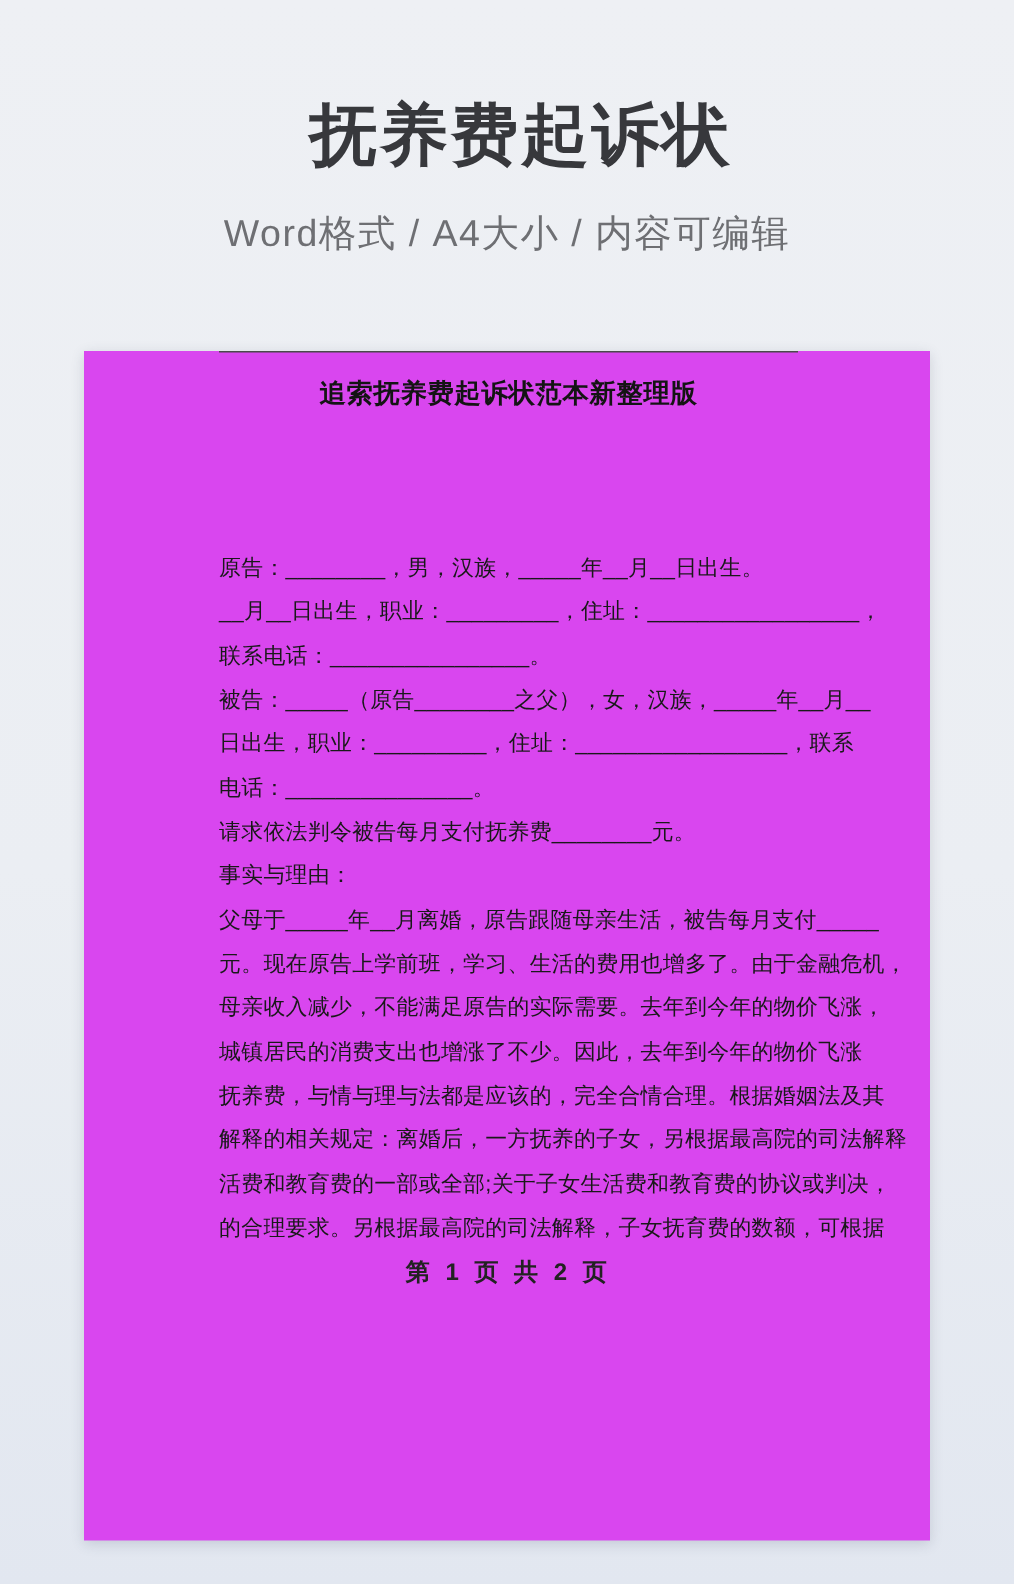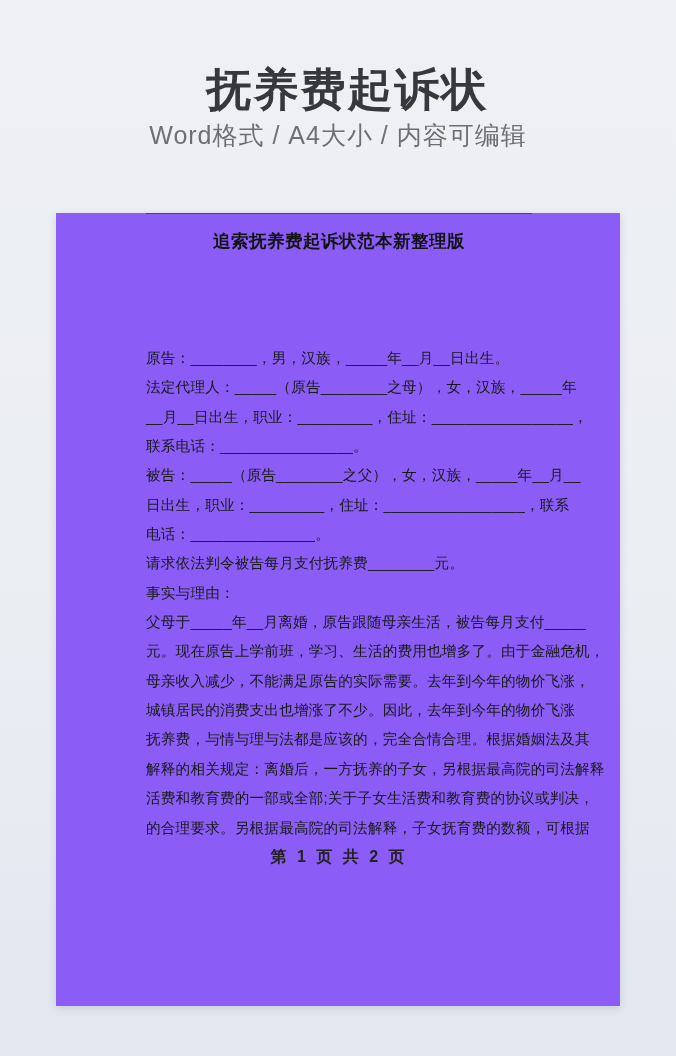--- a/index.html
+++ b/index.html
@@ -15,32 +15,32 @@
   }
   .hero-title {
     font-size: 45px;
     line-height: 52px;
     font-weight: 800;
     letter-spacing: 2px;
     color: #37383c;
     margin-left: 19px;
   }
   .hero-subtitle {
-    margin-top: 3px;
+    margin-top: 24px;
     font-size: 25px;
     line-height: 32px;
     font-weight: 400;
     letter-spacing: 1px;
     color: #6e6f73;
   }
   .doc-page {
     width: 564px;
     height: 793px;
     margin: 28px auto 0;
-    background: #8b5cf6;
+    background: #d946ef;
     box-shadow: 0 2px 8px rgba(60, 70, 95, 0.18);
     padding: 0 32px 0 34px;
     position: relative;
   }
   .doc-inner {
     width: 100%;
     height: 100%;
     padding: 0 56px;
   }
   .doc-rule {
@@ -83,21 +83,20 @@
   <div class="hero-title">抚养费起诉状</div>
   <div class="hero-subtitle">Word格式 / A4大小 / 内容可编辑</div>
 </div>
 
 <div class="doc-page">
   <div class="doc-inner">
     <hr class="doc-rule">
     <div class="doc-title">追索抚养费起诉状范本新整理版</div>
     <div class="doc-body">
       <div class="doc-line">原告：________，男，汉族，_____年__月__日出生。</div>
-      <div class="doc-line">法定代理人：_____（原告________之母），女，汉族，_____年</div>
       <div class="doc-line">__月__日出生，职业：_________，住址：_________________，</div>
       <div class="doc-line">联系电话：________________。</div>
       <div class="doc-line">被告：_____（原告________之父），女，汉族，_____年__月__</div>
       <div class="doc-line">日出生，职业：_________，住址：_________________，联系</div>
       <div class="doc-line">电话：_______________。</div>
       <div class="doc-line">请求依法判令被告每月支付抚养费________元。</div>
       <div class="doc-line">事实与理由：</div>
       <div class="doc-line">父母于_____年__月离婚，原告跟随母亲生活，被告每月支付_____</div>
       <div class="doc-line">元。现在原告上学前班，学习、生活的费用也增多了。由于金融危机，</div>
       <div class="doc-line">母亲收入减少，不能满足原告的实际需要。去年到今年的物价飞涨，</div>

